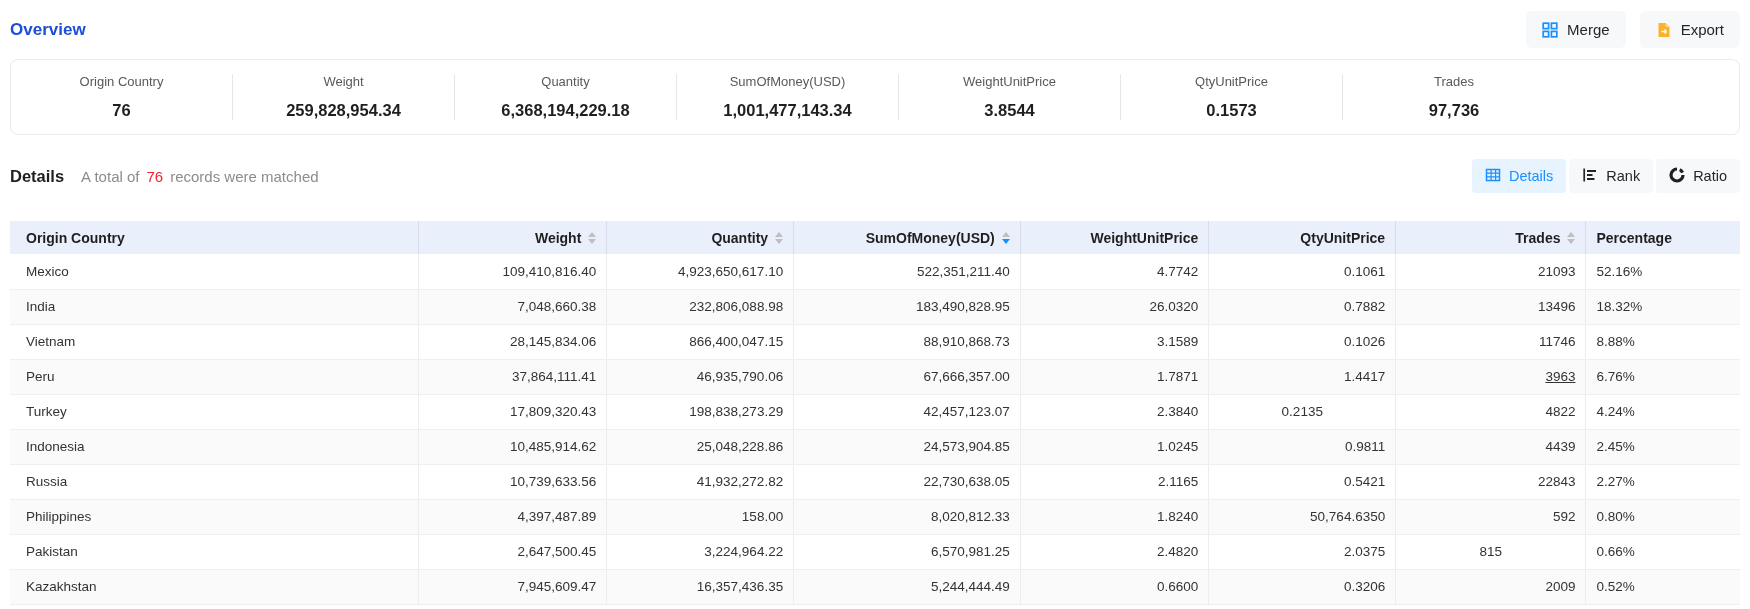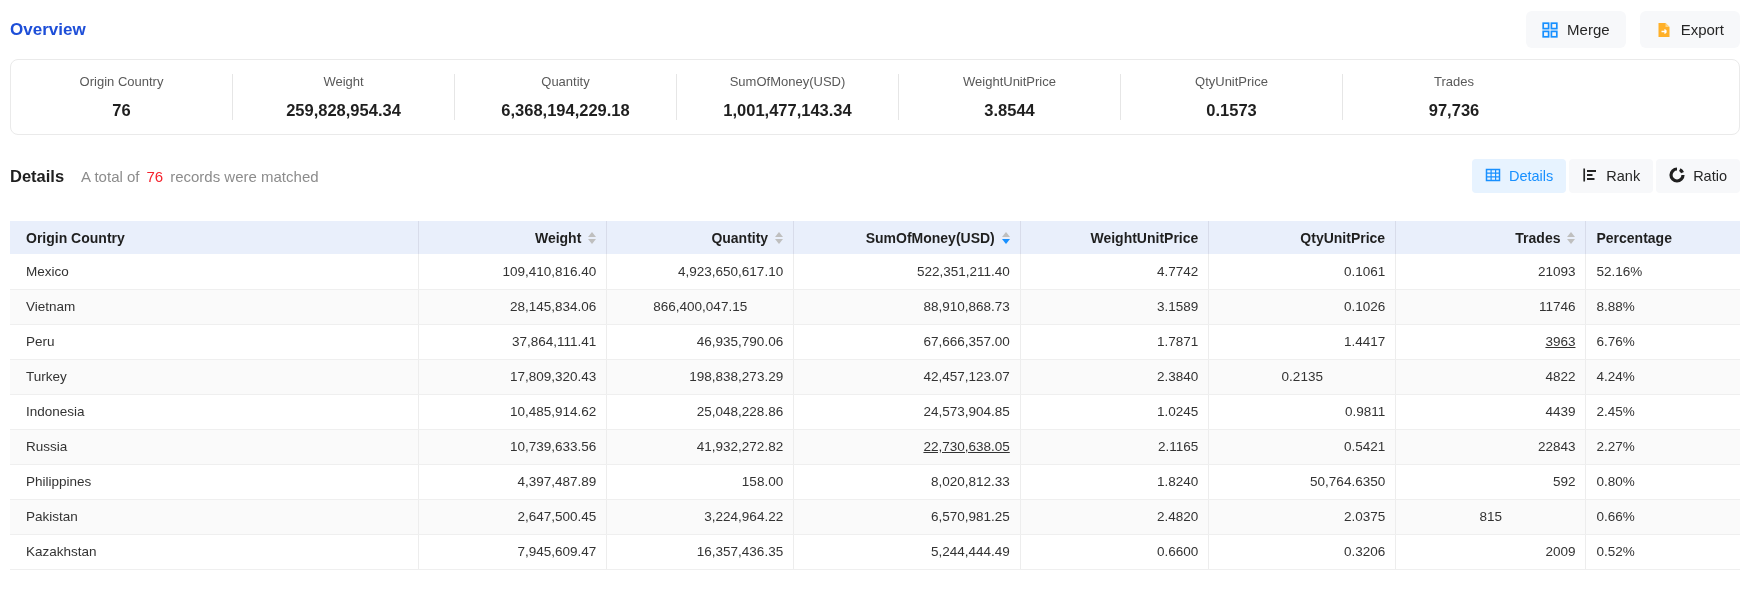--- a/index.html
+++ b/index.html
@@ -249,23 +249,33 @@
           <td style="text-align: left;">Mexico</td>
           <td style="text-align: right;">109,410,816.40</td>
           <td style="text-align: right;">4,923,650,617.10</td>
           <td style="text-align: right;">522,351,211.40</td>
           <td style="text-align: right;">4.7742</td>
           <td style="text-align: right;">0.1061</td>
           <td style="text-align: right;">21093</td>
           <td style="text-align: left;">52.16%</td>
         </tr>
         <tr>
+          <td style="text-align: left;">India</td>
+          <td style="text-align: right;">7,048,660.38</td>
+          <td style="text-align: right;">232,806,088.98</td>
+          <td style="text-align: right;">183,490,828.95</td>
+          <td style="text-align: right;">26.0320</td>
+          <td style="text-align: right;">0.7882</td>
+          <td style="text-align: right;">13496</td>
+          <td style="text-align: left;">18.32%</td>
+        </tr>
+        <tr>
           <td style="text-align: left;">Vietnam</td>
           <td style="text-align: right;">28,145,834.06</td>
-          <td style="text-align: center;">866,400,047.15</td>
+          <td style="text-align: right;">866,400,047.15</td>
           <td style="text-align: right;">88,910,868.73</td>
           <td style="text-align: right;">3.1589</td>
           <td style="text-align: right;">0.1026</td>
           <td style="text-align: right;">11746</td>
           <td style="text-align: left;">8.88%</td>
         </tr>
         <tr>
           <td style="text-align: left;">Peru</td>
           <td style="text-align: right;">37,864,111.41</td>
           <td style="text-align: right;">46,935,790.06</td>
@@ -292,21 +302,21 @@
           <td style="text-align: right;">24,573,904.85</td>
           <td style="text-align: right;">1.0245</td>
           <td style="text-align: right;">0.9811</td>
           <td style="text-align: right;">4439</td>
           <td style="text-align: left;">2.45%</td>
         </tr>
         <tr>
           <td style="text-align: left;">Russia</td>
           <td style="text-align: right;">10,739,633.56</td>
           <td style="text-align: right;">41,932,272.82</td>
-          <td style="text-align: right; text-decoration: underline;">22,730,638.05</td>
+          <td style="text-align: right;">22,730,638.05</td>
           <td style="text-align: right;">2.1165</td>
           <td style="text-align: right;">0.5421</td>
           <td style="text-align: right;">22843</td>
           <td style="text-align: left;">2.27%</td>
         </tr>
         <tr>
           <td style="text-align: left;">Philippines</td>
           <td style="text-align: right;">4,397,487.89</td>
           <td style="text-align: right;">158.00</td>
           <td style="text-align: right;">8,020,812.33</td>

